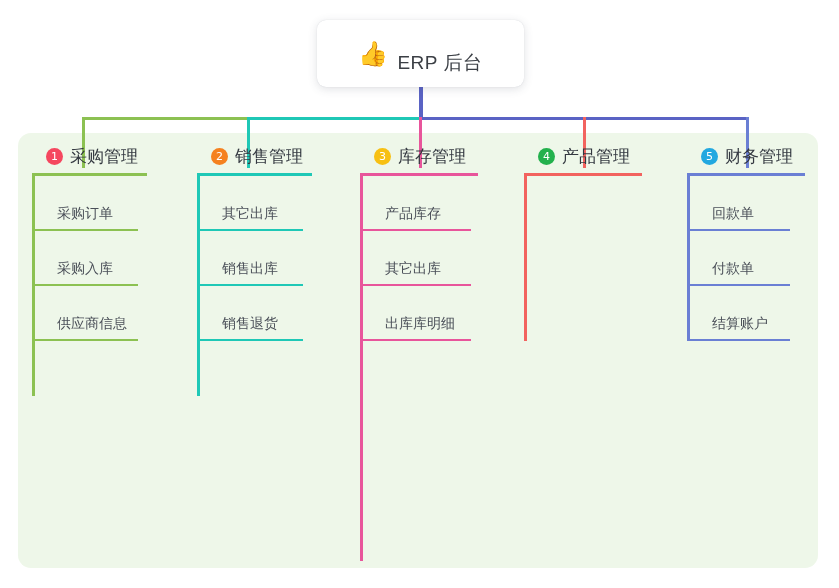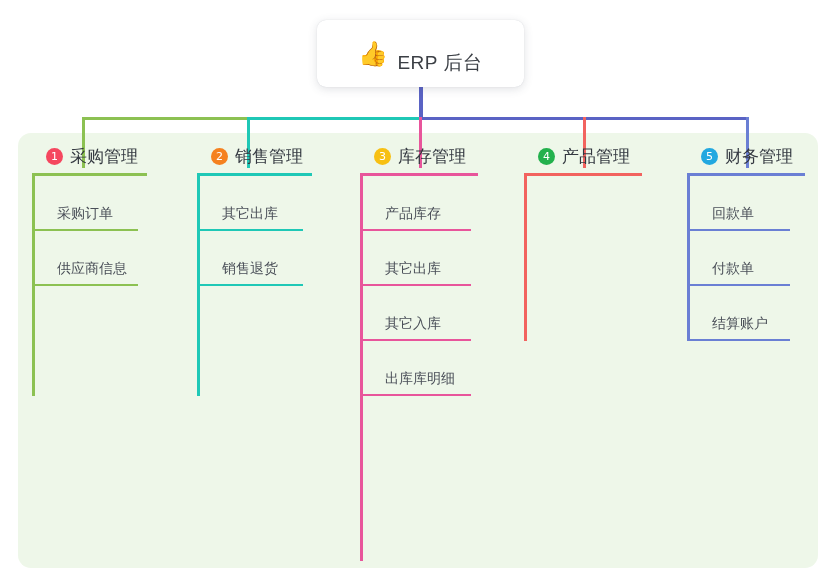--- a/index.html
+++ b/index.html
@@ -176,38 +176,46 @@
           <span class="col-title">采购管理</span>
         </div>
         <div class="col-rule" style="width: 115px; background: rgb(140, 193, 82);"></div>
         <div class="col-body">
           <div class="trunk-v" style="height: 220px; background: rgb(140, 193, 82);"></div>
           <div class="item">
             <span class="item-label">采购订单</span>
             <div class="item-rule" style="width: 103px; background: rgb(140, 193, 82);"></div>
           </div>
           <div class="item">
+            <span class="item-label">采购入库</span>
+            <div class="item-rule" style="width: 103px; background: rgb(140, 193, 82);"></div>
+          </div>
+          <div class="item">
             <span class="item-label">供应商信息</span>
             <div class="item-rule" style="width: 103px; background: rgb(140, 193, 82);"></div>
           </div>
         </div>
       </div>
       <div class="col" style="left: 197px; width: 140px;">
         <div class="col-head">
           <span class="badge" style="background: rgb(245, 129, 31);">2</span>
           <span class="col-title">销售管理</span>
         </div>
         <div class="col-rule" style="width: 115px; background: rgb(31, 200, 182);"></div>
         <div class="col-body">
           <div class="trunk-v" style="height: 220px; background: rgb(31, 200, 182);"></div>
           <div class="item">
             <span class="item-label">其它出库</span>
             <div class="item-rule" style="width: 103px; background: rgb(31, 200, 182);"></div>
           </div>
           <div class="item">
+            <span class="item-label">销售出库</span>
+            <div class="item-rule" style="width: 103px; background: rgb(31, 200, 182);"></div>
+          </div>
+          <div class="item">
             <span class="item-label">销售退货</span>
             <div class="item-rule" style="width: 103px; background: rgb(31, 200, 182);"></div>
           </div>
         </div>
       </div>
       <div class="col" style="left: 360px; width: 140px;">
         <div class="col-head">
           <span class="badge" style="background: rgb(247, 192, 19);">3</span>
           <span class="col-title">库存管理</span>
         </div>
@@ -216,24 +224,20 @@
           <div class="trunk-v" style="height: 385px; background: rgb(232, 85, 155);"></div>
           <div class="item">
             <span class="item-label">产品库存</span>
             <div class="item-rule" style="width: 108px; background: rgb(232, 85, 155);"></div>
           </div>
           <div class="item">
             <span class="item-label">其它出库</span>
             <div class="item-rule" style="width: 108px; background: rgb(232, 85, 155);"></div>
           </div>
           <div class="item">
-            <span class="item-label">其它入库</span>
-            <div class="item-rule" style="width: 108px; background: rgb(232, 85, 155);"></div>
-          </div>
-          <div class="item">
             <span class="item-label">出库库明细</span>
             <div class="item-rule" style="width: 108px; background: rgb(232, 85, 155);"></div>
           </div>
         </div>
       </div>
       <div class="col" style="left: 524px; width: 140px;">
         <div class="col-head">
           <span class="badge" style="background: rgb(35, 177, 77);">4</span>
           <span class="col-title">产品管理</span>
         </div>

